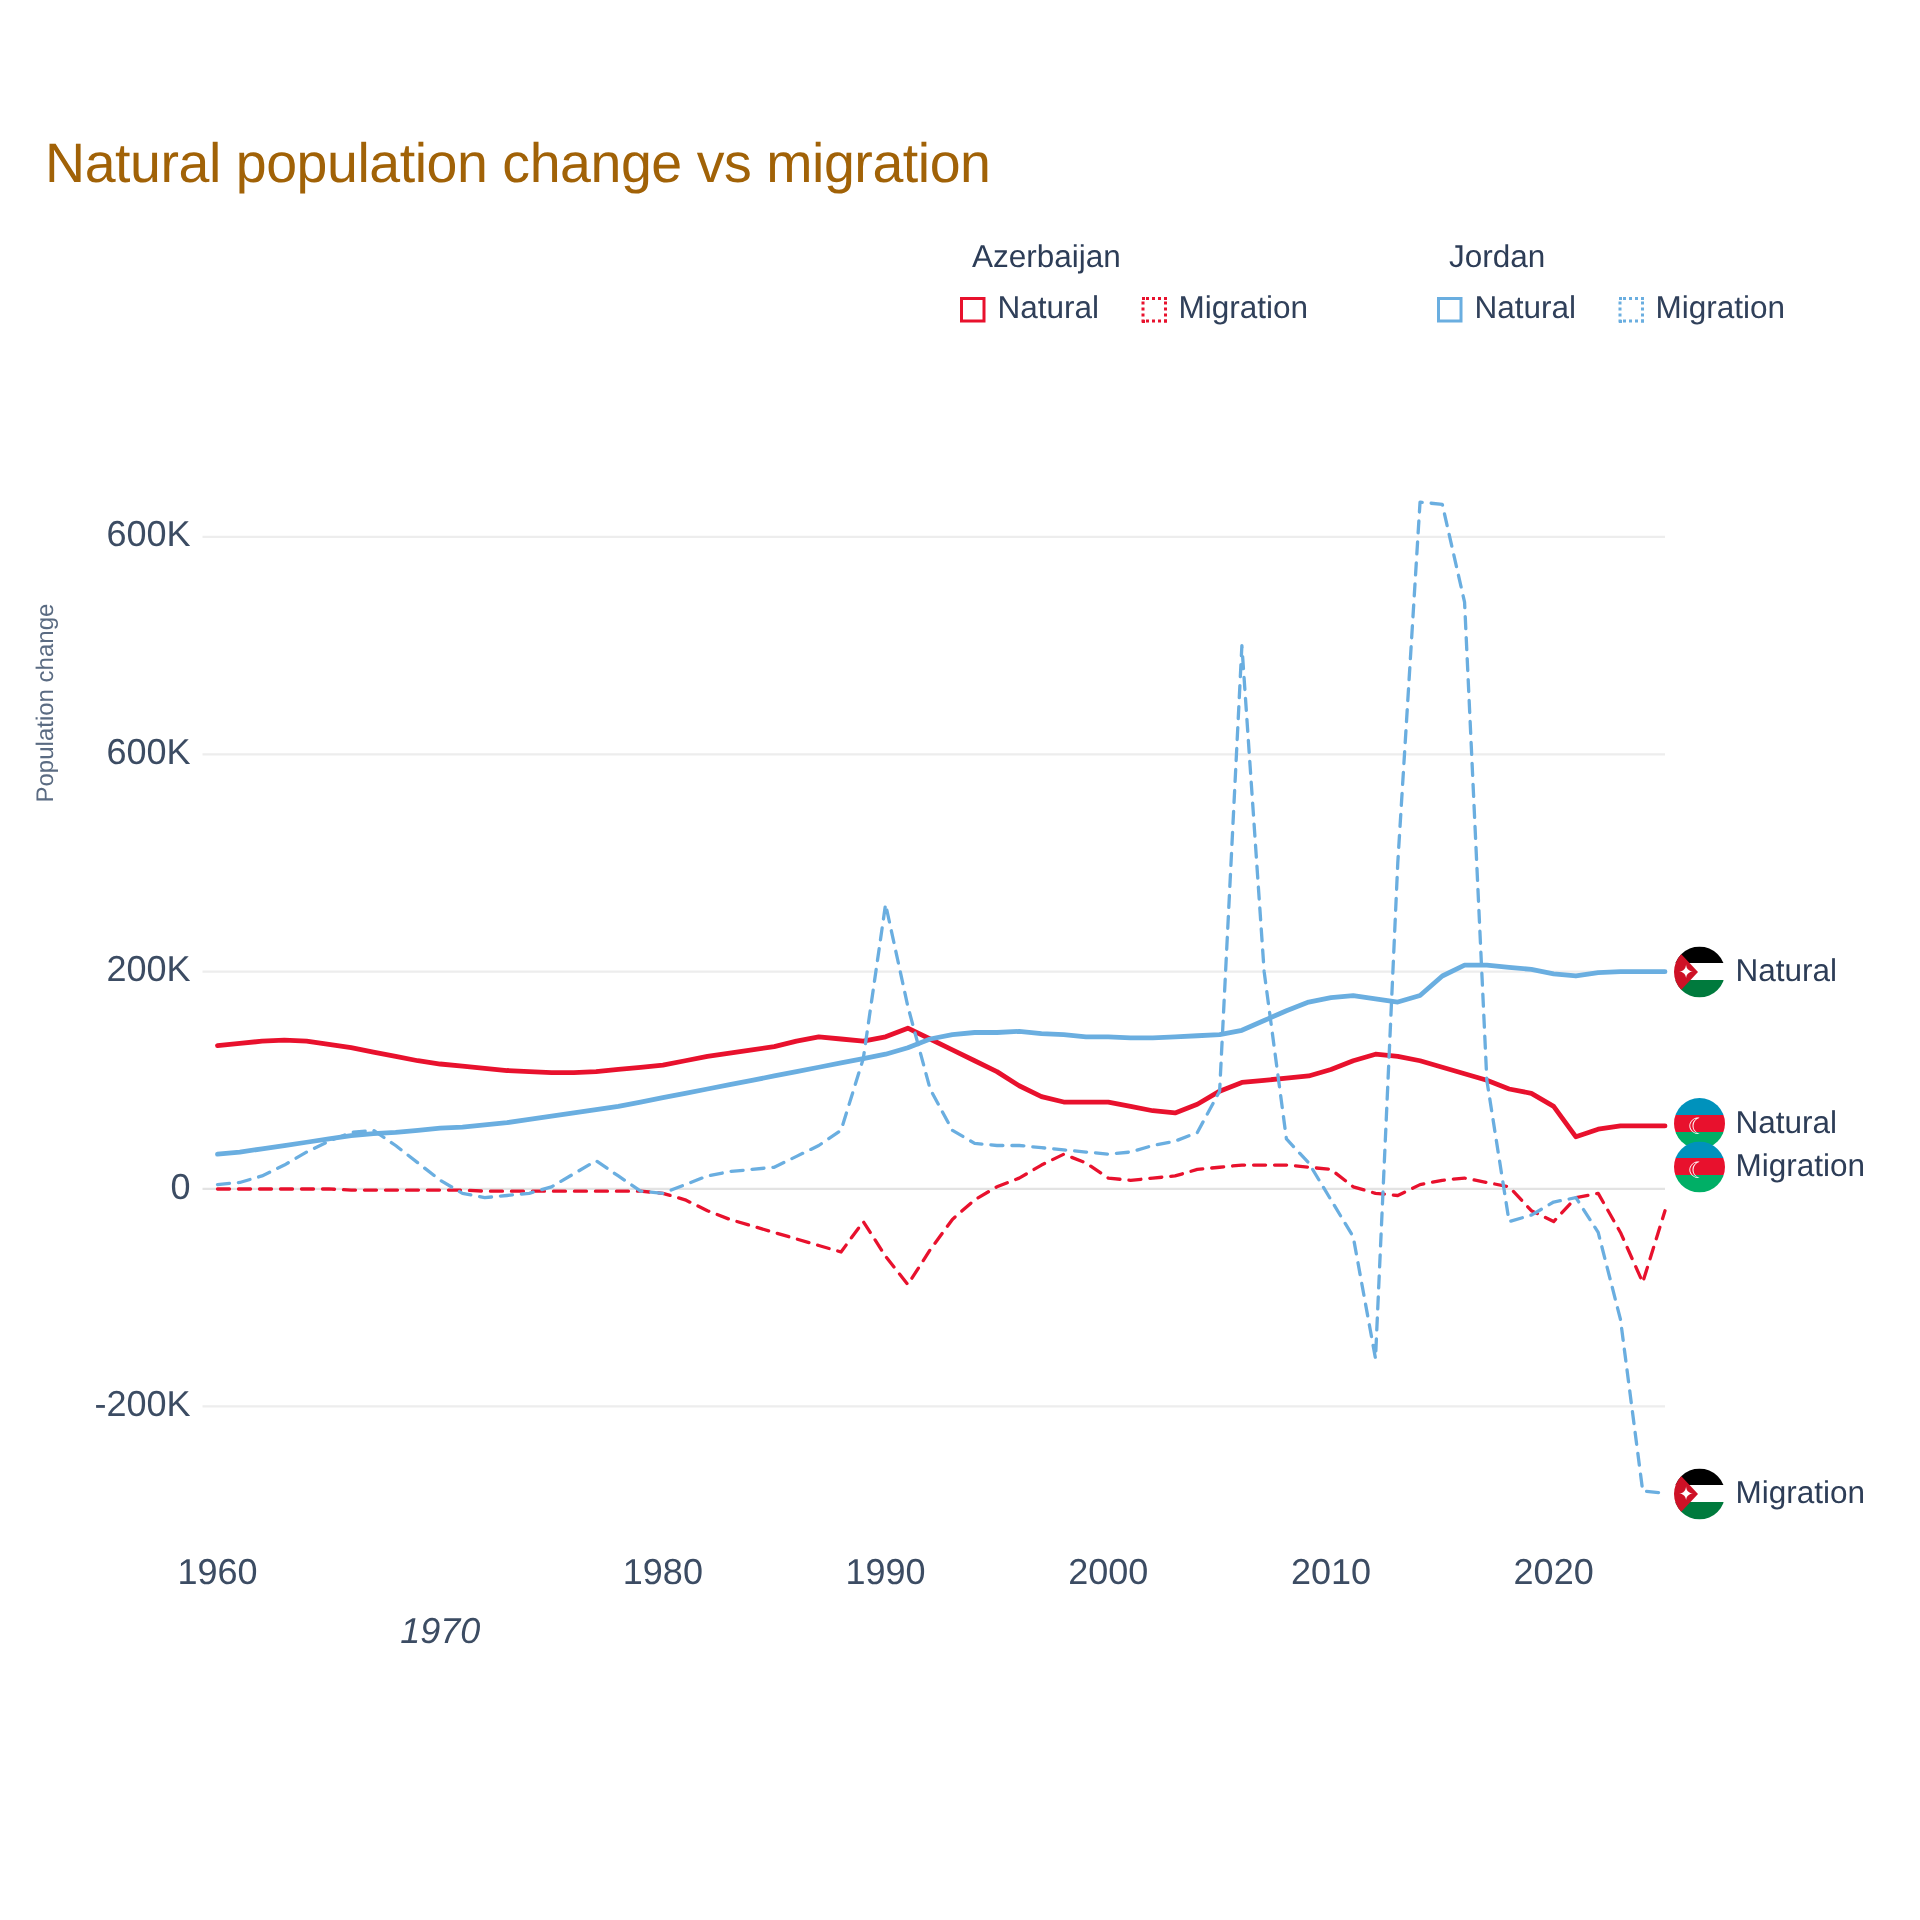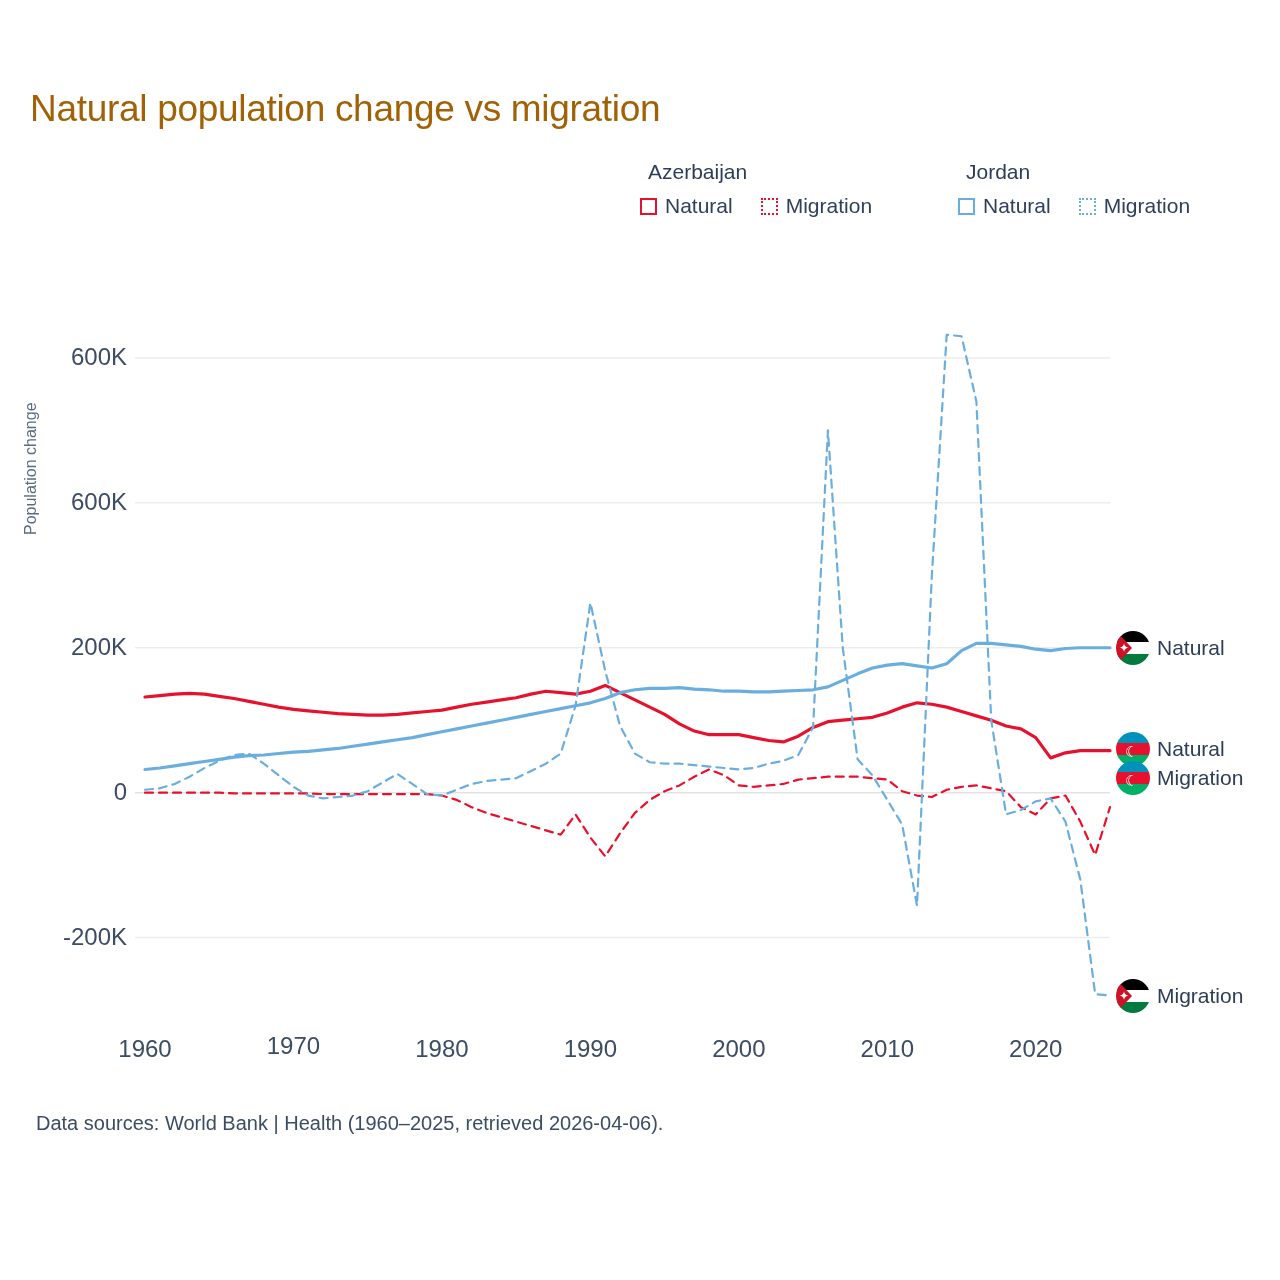--- a/index.html
+++ b/index.html
@@ -223,21 +223,21 @@
 
   <div class="y-axis-title">Population change</div>
 
   <div id="tick-layer">
       <div class="tick-label ytick" style="left: 27px; top: 922.551px;">-200K</div>
       <div class="tick-label ytick" style="left: 27px; top: 777.653px;">0</div>
       <div class="tick-label ytick" style="left: 27px; top: 632.755px;">200K</div>
       <div class="tick-label ytick" style="left: 27px; top: 487.857px;">600K</div>
       <div class="tick-label ytick" style="left: 27px; top: 342.959px;">600K</div>
       <div class="tick-label xtick" style="left: 90px; top: 1035px;">1960</div>
-      <div class="tick-label xtick" style="left: 238.462px; top: 1032px;">1970</div>
+      <div class="tick-label xtick" style="left: 238.462px; top: 1074px; font-style: italic;">1970</div>
       <div class="tick-label xtick" style="left: 386.923px; top: 1035px; text-align: center;">1980</div>
       <div class="tick-label xtick" style="left: 535.385px; top: 1035px;">1990</div>
       <div class="tick-label xtick" style="left: 683.846px; top: 1035px;">2000</div>
       <div class="tick-label xtick" style="left: 832.308px; top: 1035px;">2010</div>
       <div class="tick-label xtick" style="left: 980.769px; top: 1035px;">2020</div>
     </div>
 
   <div id="end-label-layer">
       <div class="end-label" style="left: 1116px; top: 630.755px;">
         <span class="flag flag-jo">
@@ -255,16 +255,15 @@
       </div>
       <div class="end-label" style="left: 1116px; top: 978.51px;">
         <span class="flag flag-jo">
           <span class="flag-star">✦</span>
         </span>
         <span>Migration</span>
       </div>
     </div>
 
   <div class="footer">
-    <div>Data sources: World Bank | Health (1960–2025, retrieved 2026-04-06).</div>
   </div>
 
 </div>
 
 </body></html>

